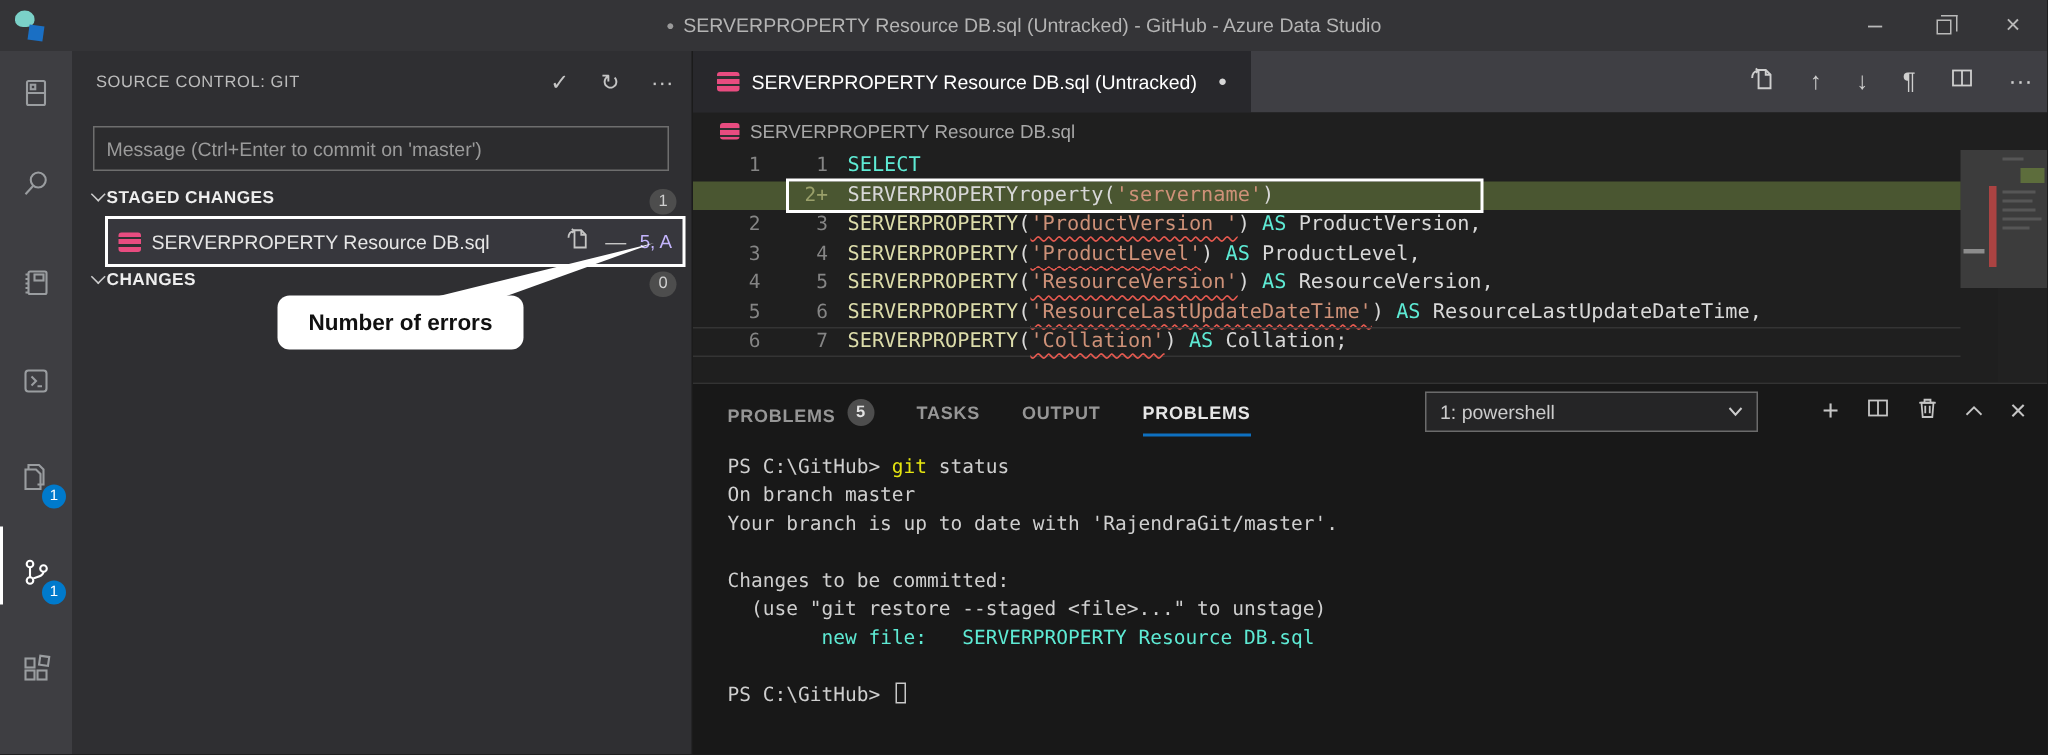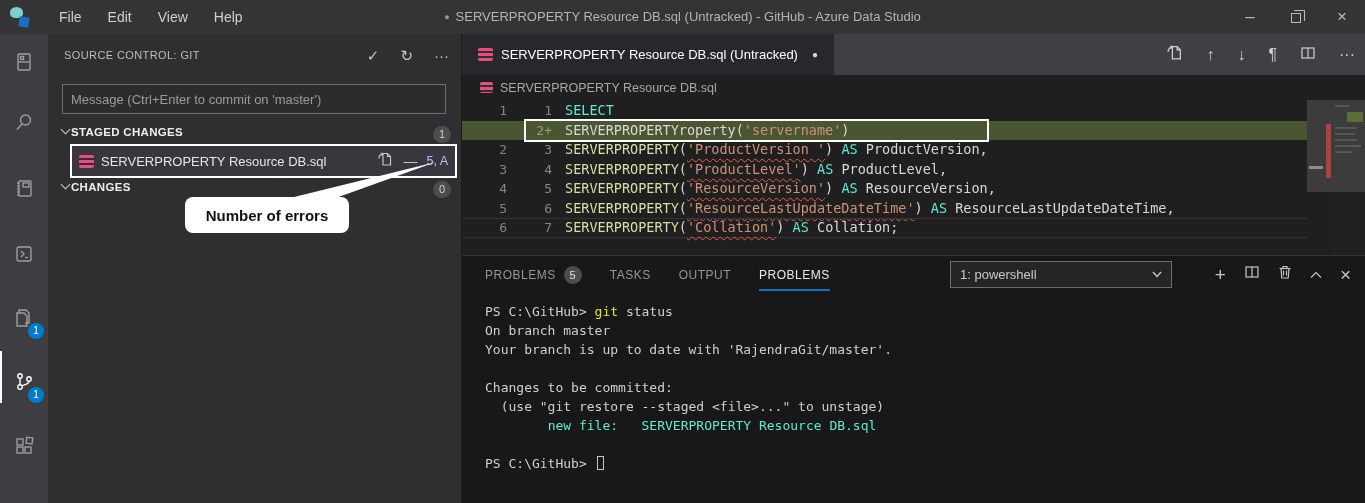--- a/index.html
+++ b/index.html
@@ -86,21 +86,21 @@
   .scroll-cursor-mark { position:absolute; left:2px; right:9px; top:66px; height:3px; background:rgba(205,205,205,.55); }
   .scroll-error { position:absolute; right:1px; width:5px; top:24px; height:54px; background:#ab4342; }
   .minimap { position:absolute; right:0; top:0; width:33px; bottom:0; background:#212121; }
   .minimap-slider { position:absolute; left:0; right:0; top:0; height:92px; background:rgba(255,255,255,.12); }
   .minimap-green { position:absolute; right:2px; top:12px; width:16px; height:10px; background:#5d6d3c; }
   .mm-line { position:absolute; left:3px; height:2px; background:#565656; }
 
   
   .panel { position:absolute; left:0; right:0; top:221px; bottom:0; background:#181818; border-top:1px solid #333333; }
   .panel-tabs { position:absolute; left:23px; top:10px; display:flex; align-items:center; gap:28px; }
-  .panel-tab { display:flex; align-items:center; gap:8px; color:#969696; font-size:12px; letter-spacing:.5px; padding-bottom:7px; border-bottom:2px solid transparent; }
+  .panel-tab { display:flex; align-items:flex-end; gap:8px; color:#969696; font-size:12px; letter-spacing:.5px; padding-bottom:7px; border-bottom:2px solid transparent;font-weight:bold; }
   .panel-tab.active { color:#e7e7e7; border-bottom-color:#0e70c0; }
   .ptab-badge { min-width:18px; height:18px; border-radius:9px; background:#4d4d4d; color:#e2e2e2; font-size:11px; line-height:18px; text-align:center; }
   .terminal-select { position:absolute; left:488px; top:5px; width:222px; height:27px; border:1px solid #6b6b6b; background:#252526; display:flex; align-items:center; padding:0 9px; }
   .terminal-select span { color:#cccccc; font-size:13px; flex:1 1 auto; }
   .terminal-select svg { stroke:#cccccc; fill:none; stroke-width:1.3; }
   .panel-actions { position:absolute; right:14px; top:4px; height:28px; display:flex; align-items:center; gap:18px; }
   .panel-actions .picon { color:#c5c5c5; font-size:19px; line-height:1; }
   .panel-actions svg { stroke:#c5c5c5; fill:none; stroke-width:1.2; }
   .terminal-content { position:absolute; left:23px; right:10px; top:46px; bottom:0; font-family:"DejaVu Sans Mono","Liberation Mono",monospace; font-size:13px; }
   .term-row { height:19px; line-height:19px; white-space:pre; }
@@ -112,26 +112,20 @@
 </head>
 <body>
 
 <div class="window">
 
   <div class="titlebar">
     <div class="logo">
         <span class="blob"></span>
         <span class="cube"></span>
       </div>
-    <div class="menu">
-      <span class="menu-item">File</span>
-      <span class="menu-item">Edit</span>
-      <span class="menu-item">View</span>
-      <span class="menu-item">Help</span>
-    </div>
     <div class="win-title"><span class="tdot">●</span><span>SERVERPROPERTY Resource DB.sql (Untracked) - GitHub - Azure Data Studio</span></div>
     <div class="win-controls">
       <div class="win-btn">–</div>
       <div class="win-btn">
           <span class="restore-glyph"></span>
         </div>
       <div class="win-btn">×</div>
     </div>
   </div>
 

